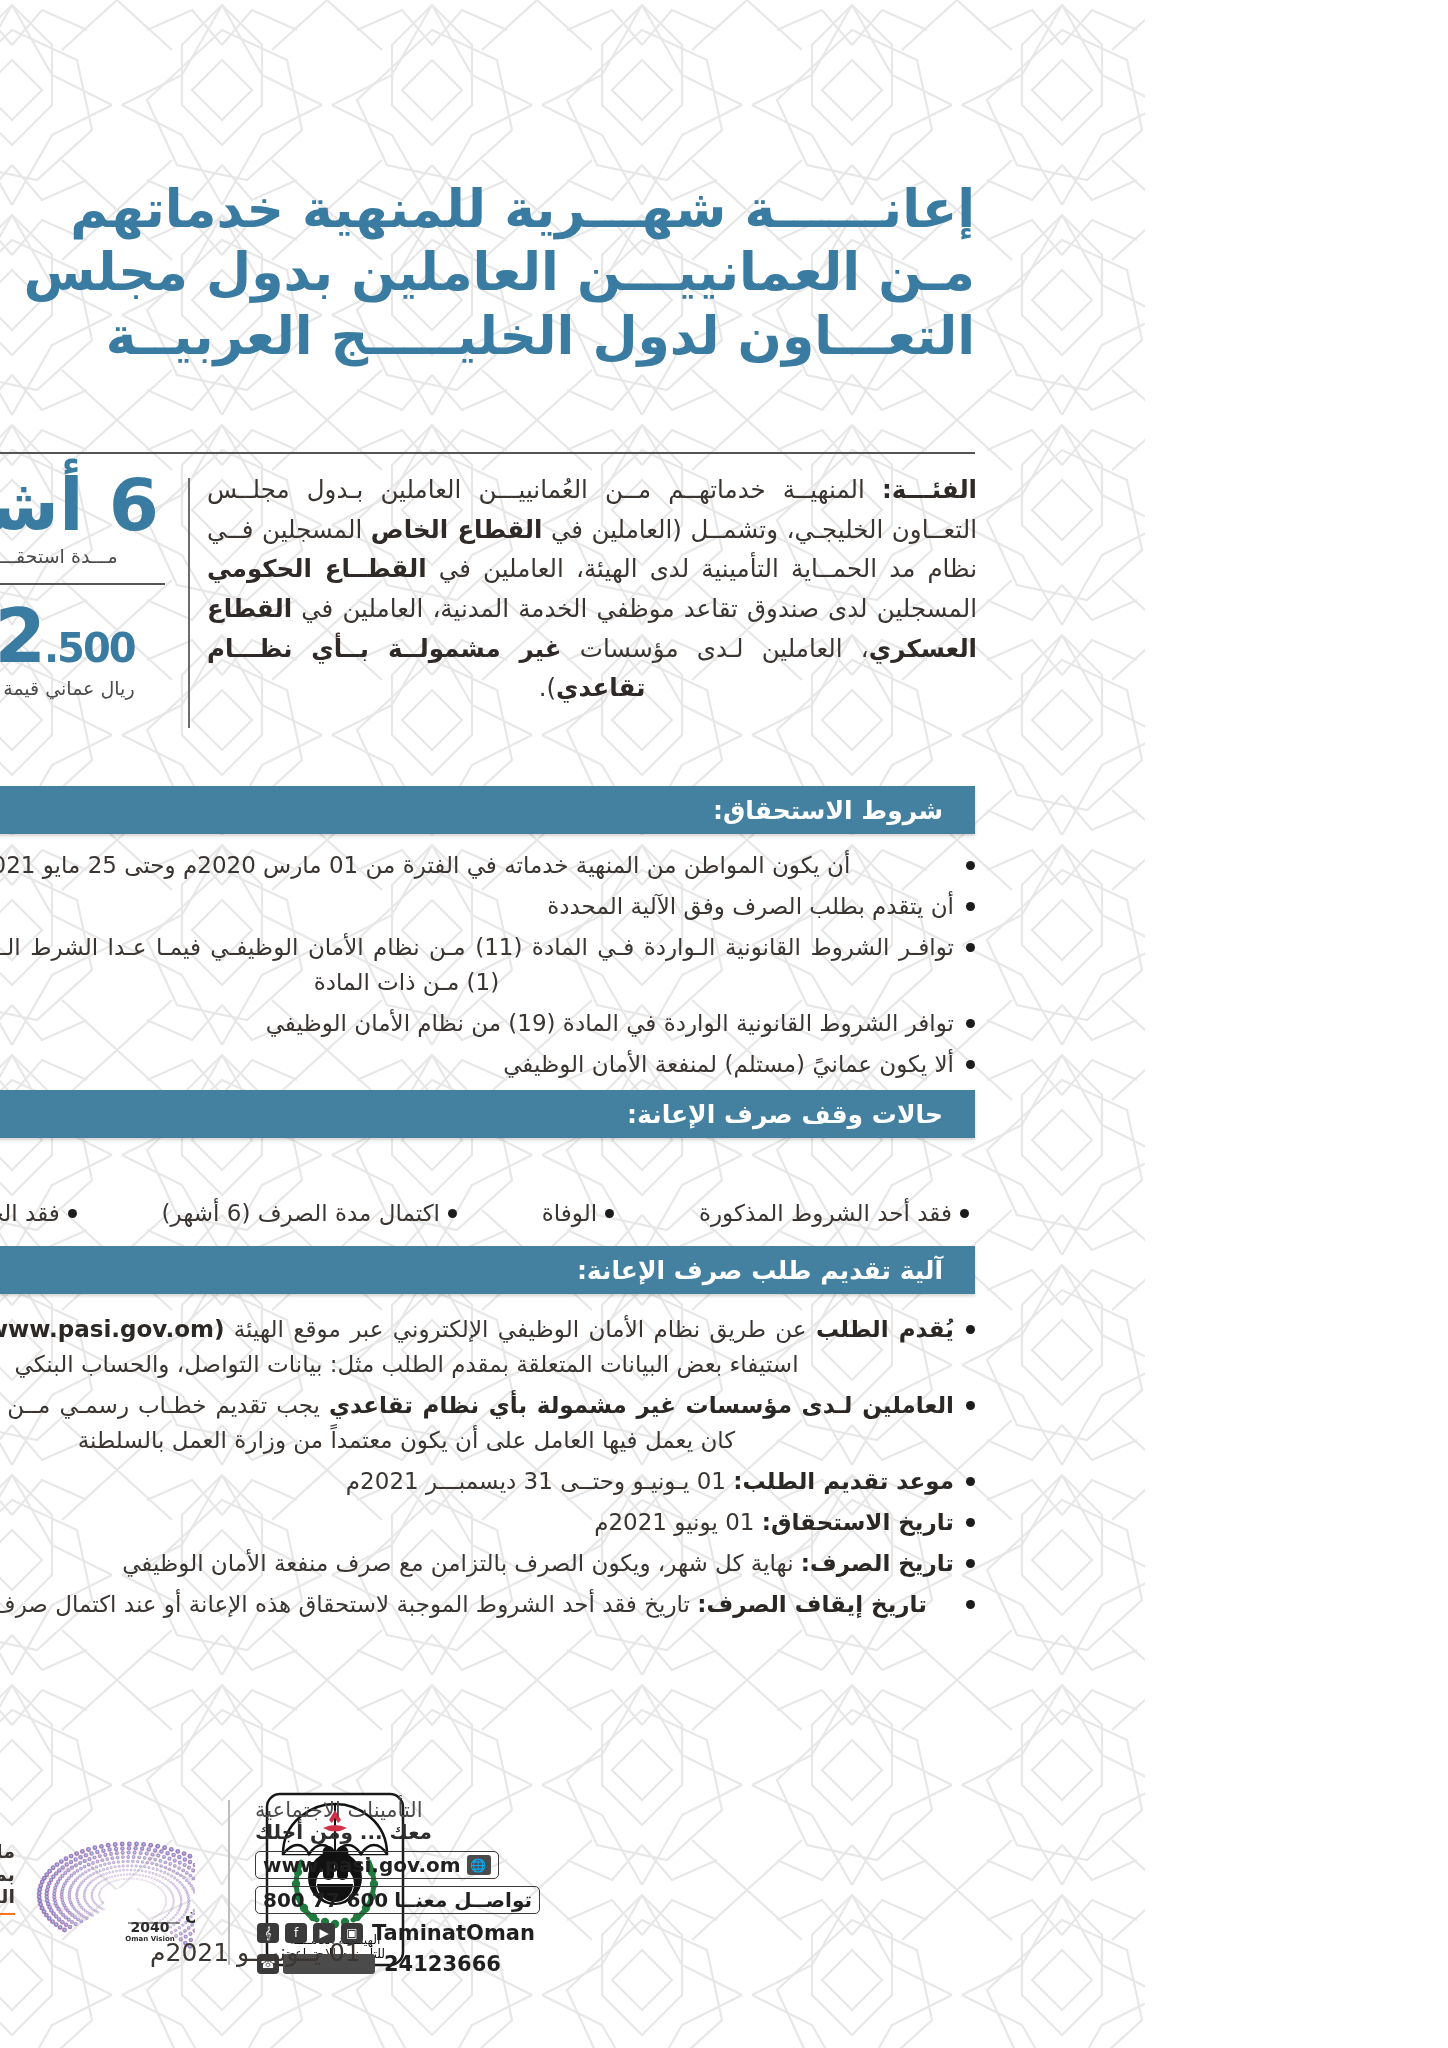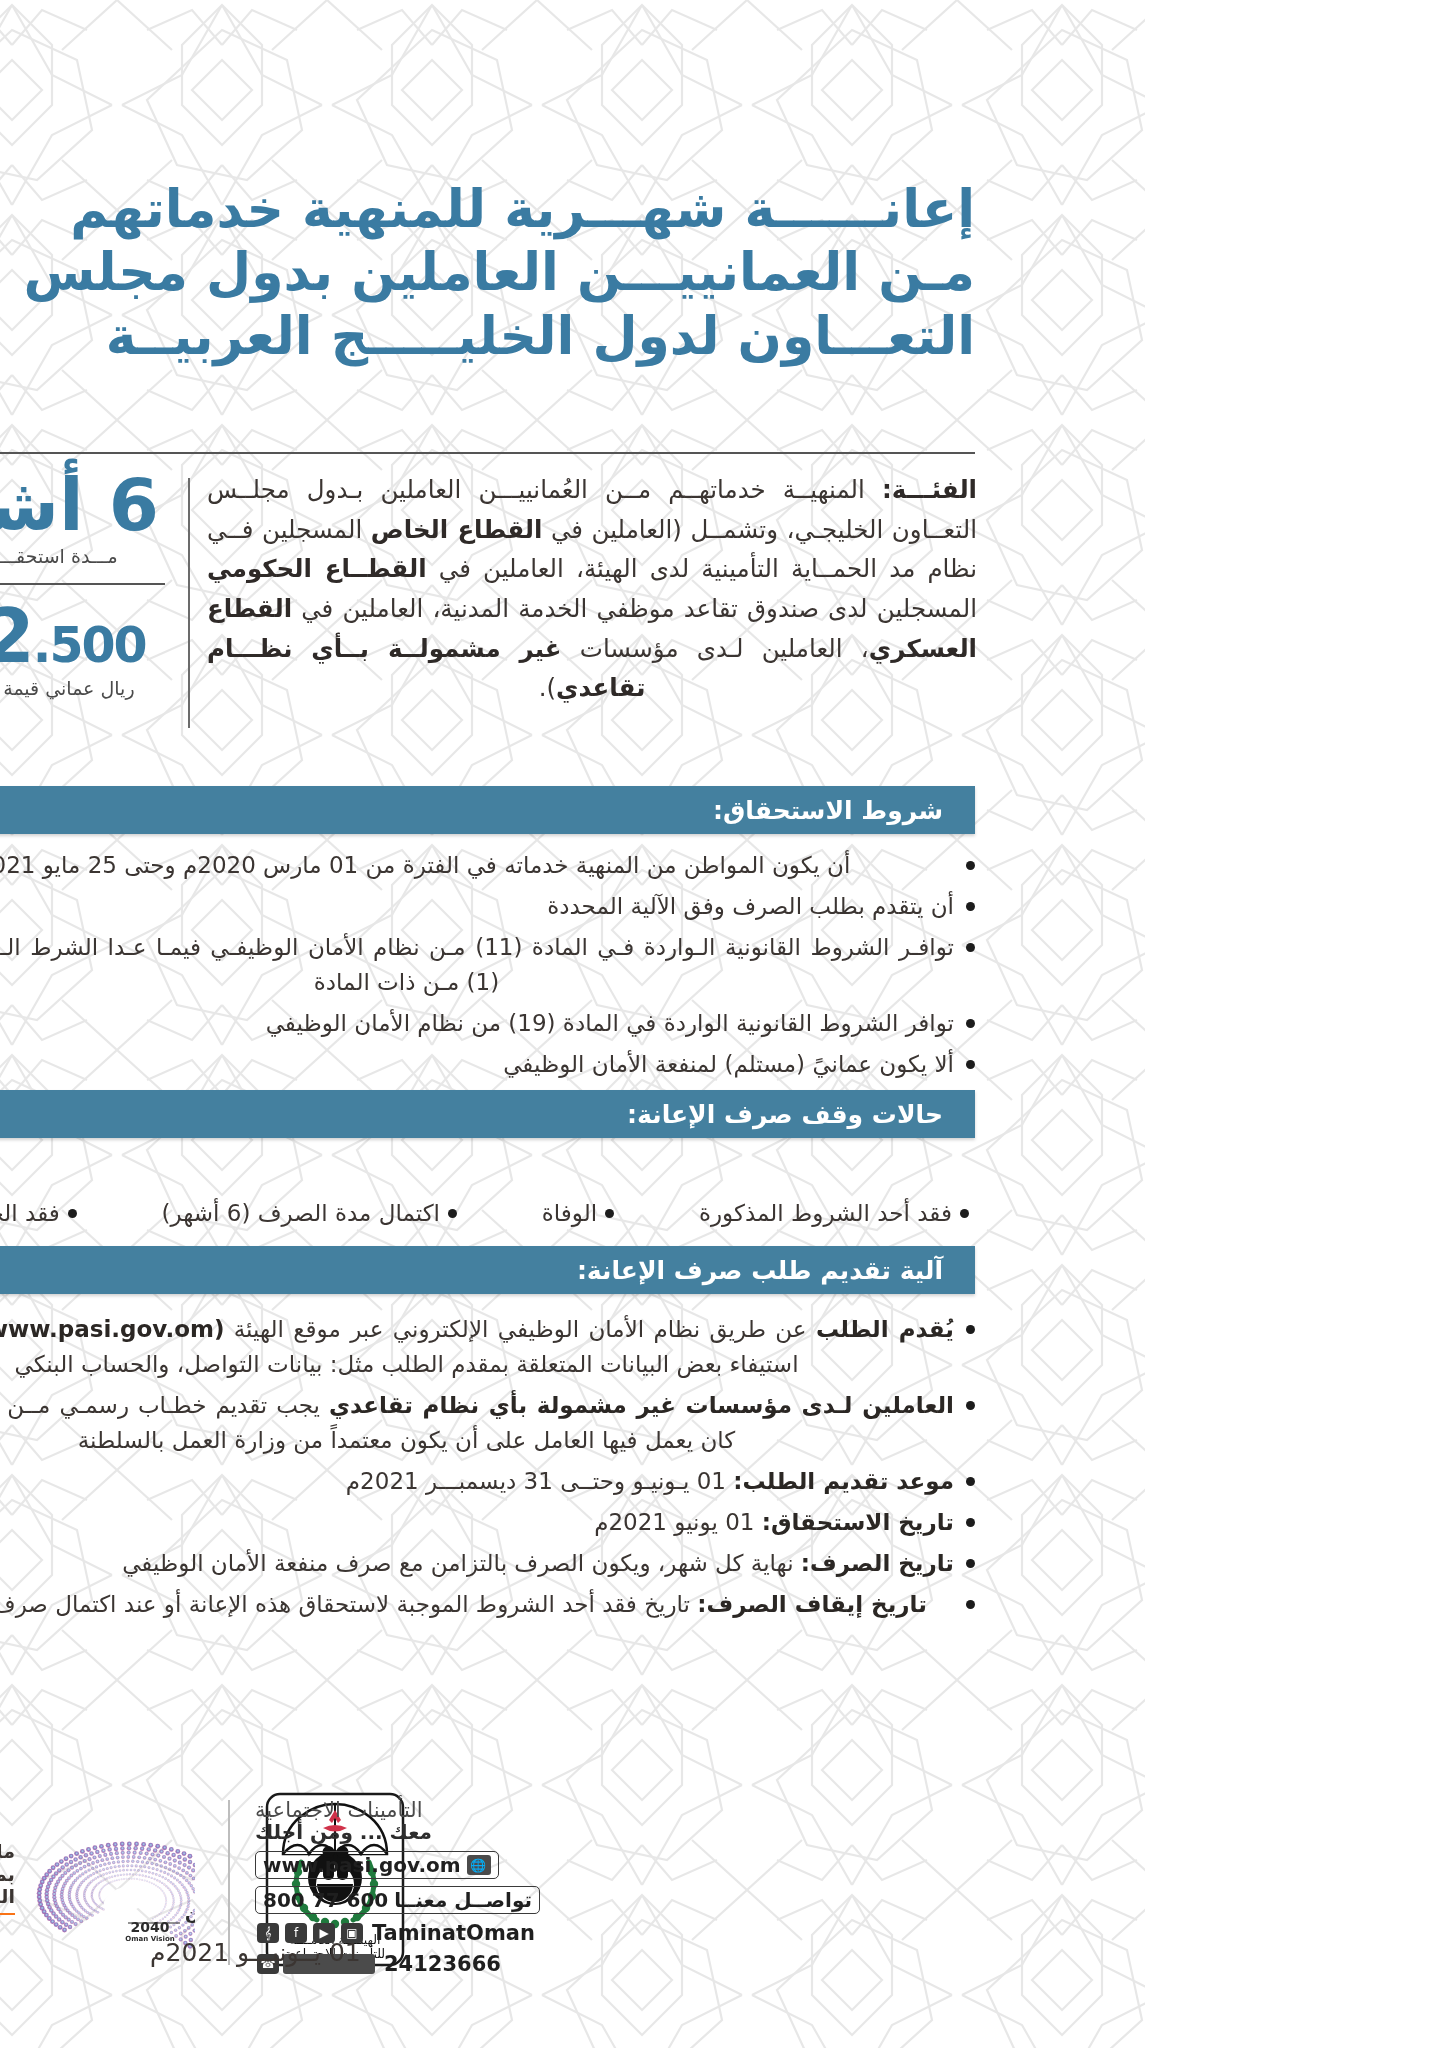--- a/index.html
+++ b/index.html
@@ -40,21 +40,21 @@
     position:absolute;right:975px;top:470px;width:310px;text-align:center;
   }
   .fact-big{
     color:#3a7ba2;font-weight:bold;font-size:72px;line-height:0.98;
     letter-spacing:-1px;direction:rtl;
   }
   .fact-amount{
     color:#3a7ba2;font-weight:bold;font-size:74px;line-height:1;
     direction:ltr;letter-spacing:-2px;
   }
-  .fact-amount .dec{font-size:49px;}
+  .fact-amount .dec{font-size:40px;}
   .fact-cap{
     color:#4a4a4a;font-size:19px;margin-top:4px;letter-spacing:1px;
   }
   .fact-sep{
     width:300px;height:2px;background:#555;margin:16px auto 14px auto;
   }
   .vline{
     position:absolute;right:955px;top:478px;width:2px;height:250px;background:#6b6b6b;
   }
 

